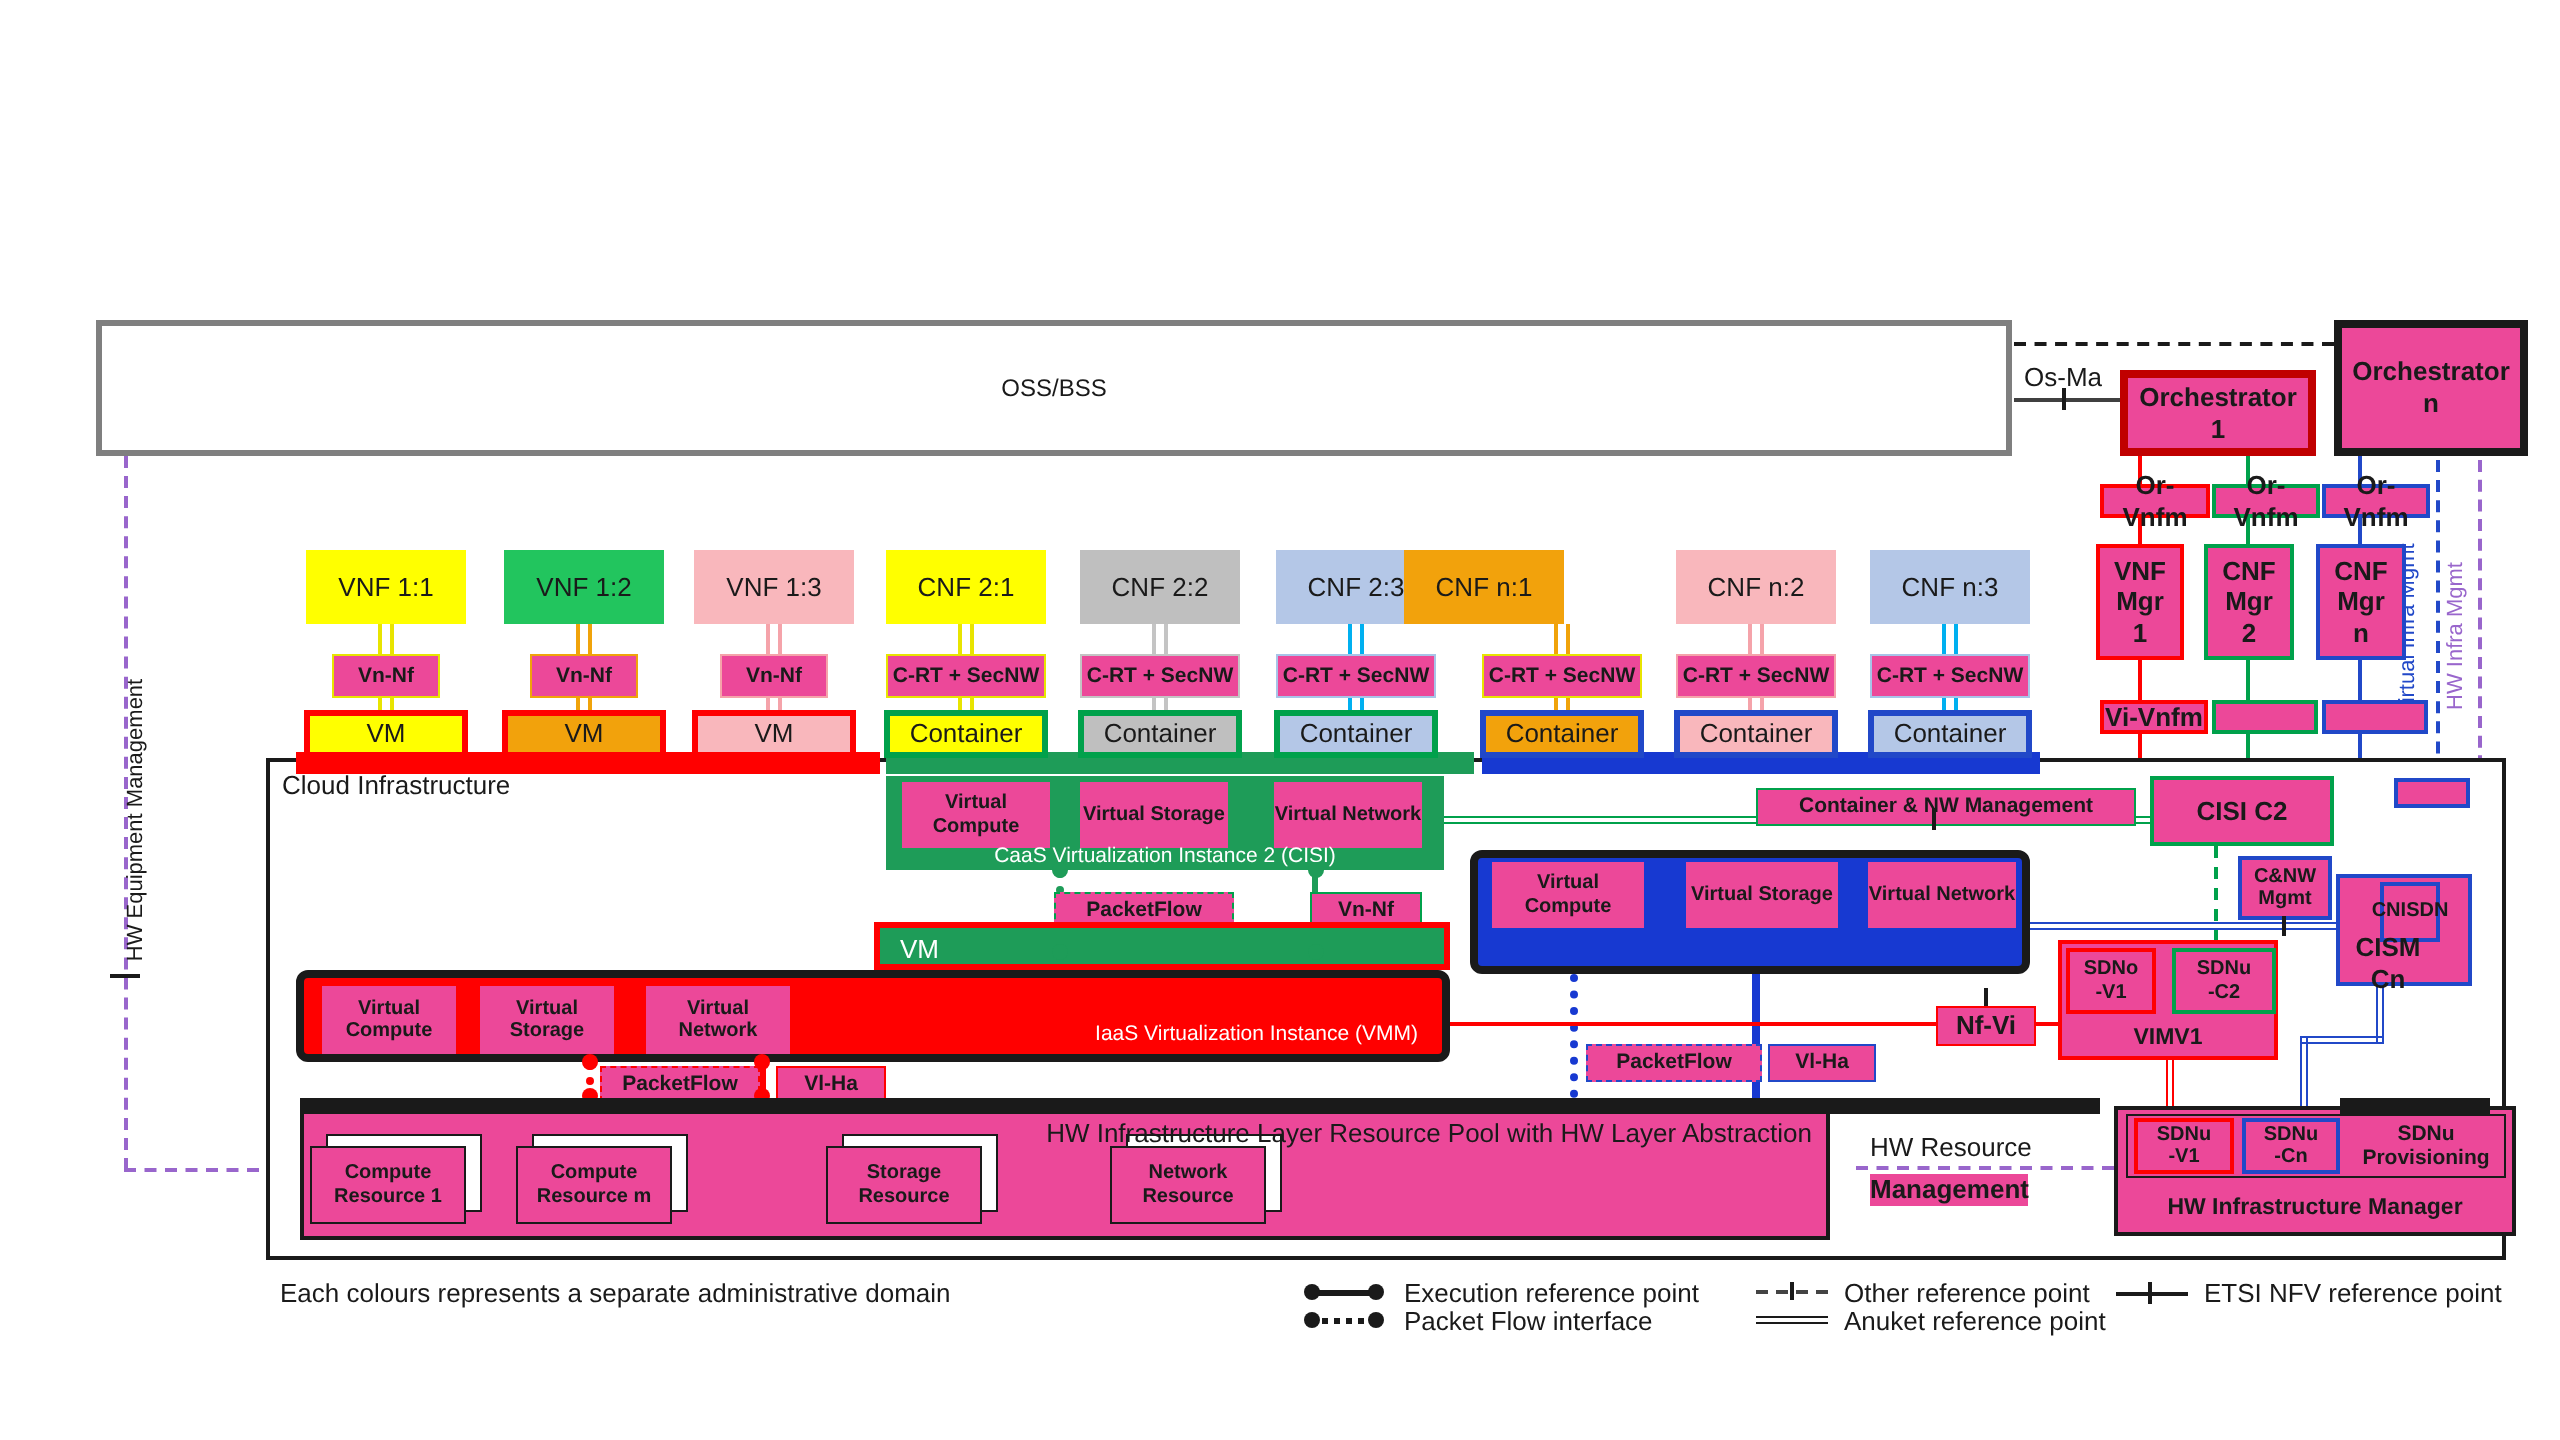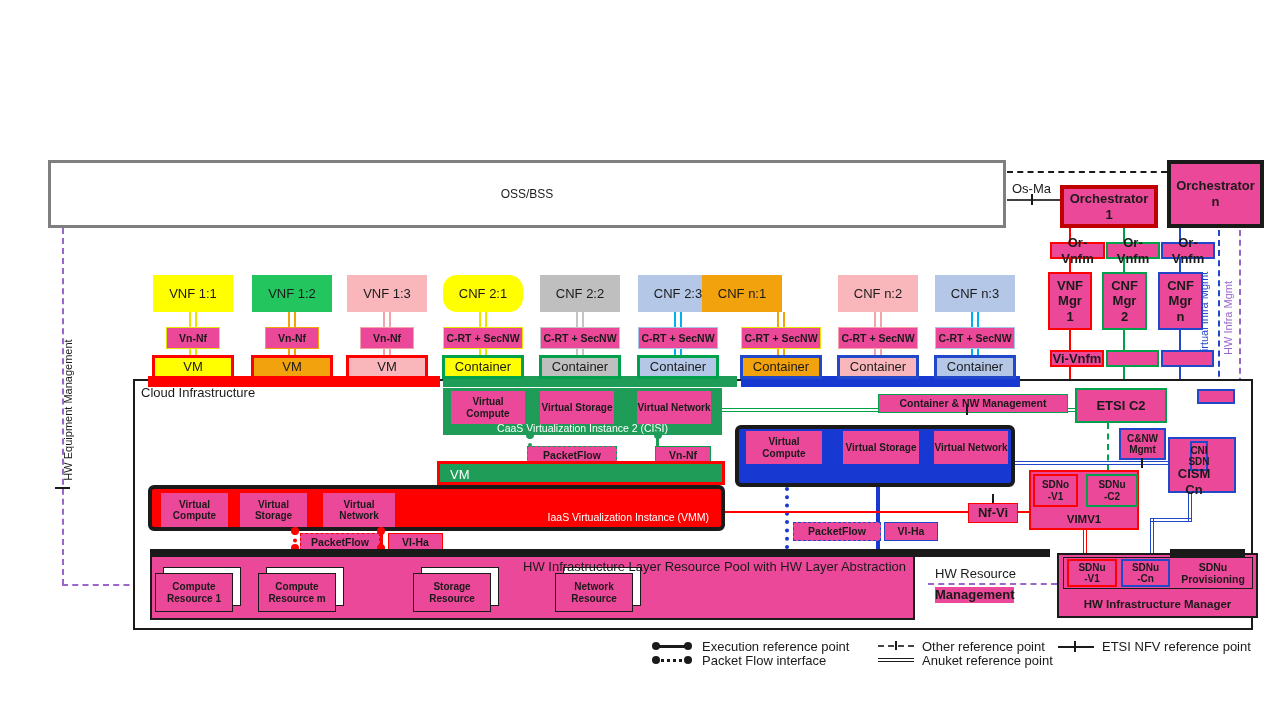--- a/index.html
+++ b/index.html
@@ -112,21 +112,21 @@
       <div class="abs ctr fs11 z2" style="left:347px;top:275px;width:80px;height:37px;background:#F9B7BC;">
       <span>VNF 1:3</span>
       </div>
     <div class="abs z1" style="left:383px;top:312px;width:8px;height:43px;border-left:2.5px solid #F5A3AA;border-right:2.5px solid #F5A3AA;"></div>
     <div class="abs ctr fs105 z2 whitebg" style="left:360px;top:327px;width:54px;height:22px;border:1.5px solid #F5A3AA;">
       <span>Vn-Nf</span>
       </div>
     <div class="abs ctr fs11 z2" style="left:346px;top:355px;width:82px;height:24px;background:#F9B7BC;border:3px solid #FF0000;">
       <span>VM</span>
       </div>
-      <div class="abs ctr fs11 z2" style="left:443px;top:275px;width:80px;height:37px;background:#FFFF00;border-radius:14px;">
+      <div class="abs ctr fs11 z2" style="left:443px;top:275px;width:80px;height:37px;background:#FFFF00;">
       <span>CNF 2:1</span>
       </div>
     <div class="abs z1" style="left:479px;top:312px;width:8px;height:43px;border-left:2.5px solid #E8E400;border-right:2.5px solid #E8E400;"></div>
     <div class="abs ctr fs105 z2 whitebg" style="left:443px;top:327px;width:80px;height:22px;border:1.5px solid #E8E400;">
       <span>C-RT + SecNW</span>
       </div>
     <div class="abs ctr fs11 z2" style="left:442px;top:355px;width:82px;height:24px;background:#FFFF00;border:3px solid #00A14B;">
       <span>Container</span>
       </div>
       <div class="abs ctr fs11 z2" style="left:540px;top:275px;width:80px;height:37px;background:#BFBFBF;">
@@ -270,32 +270,32 @@
   <div class="abs ctr fs11 z2 whitebg" style="left:968px;top:503px;width:50px;height:20px;border:1.5px solid var(--red,#FF0000);">
     <span>Nf-Vi</span>
     </div>
 
   <div class="abs z1" style="left:722px;top:408px;width:353px;border-top:4px double var(--green,#00A14B);"></div>
   <div class="tick" style="left:966px;top:404px;width:1.5px;height:11px;"></div>
   <div class="abs ctr fs105 z2 whitebg" style="left:878px;top:394px;width:190px;height:19px;border:1.5px solid var(--green,#00A14B);">
     <span>Container &amp; NW Management</span>
     </div>
   <div class="abs ctr fs11 z2 whitebg" style="left:1075px;top:388px;width:92px;height:35px;border:2px solid var(--green,#00A14B);">
-    <span>ETSI C2</span>
+    <span>CISI C2</span>
     </div>
   <div class="abs z1" style="left:1107px;top:423px;height:48px;border-left:2px dashed var(--green,#00A14B);"></div>
 
   <div class="abs z1" style="left:1015px;top:461px;width:153px;border-top:4px double var(--blue,#2148C8);"></div>
   <div class="tick" style="left:1141px;top:458px;width:1.5px;height:10px;"></div>
   <div class="abs ctr fs10 z2 whitebg" style="left:1119px;top:428px;width:47px;height:32px;border:2px solid var(--blue,#2148C8);flex-direction:column;">
     <span>C&amp;NW</span>
     <span>Mgmt</span>
     </div>
   <div class="abs z2 whitebg" style="left:1168px;top:437px;width:68px;height:56px;border:2px solid var(--blue,#2148C8);">
-    <div class="abs ctr fs10 whitebg" style="left:20px;top:2px;width:18px;height:30px;border:2px solid var(--blue,#2148C8);flex-direction:column;">
+    <div class="abs ctr fs10 whitebg" style="left:20px;top:2px;width:30px;height:30px;border:2px solid var(--blue,#2148C8);flex-direction:row;">
       <span>CNI</span>
       <span>SDN</span>
       </div>
     <div class="abs ctr fs11" style="left:0;top:35px;width:48px;height:16px;">CISM Cn</div>
   </div>
   <div class="abs z2 whitebg" style="left:1197px;top:389px;width:38px;height:15px;border:2px solid var(--blue,#2148C8);"></div>
 
   <div class="abs z2 whitebg" style="left:1029px;top:470px;width:110px;height:60px;border:2px solid var(--red,#FF0000);">
     <div class="abs ctr fs10 whitebg" style="left:2px;top:2px;width:45px;height:33px;border:2px solid var(--red,#FF0000);flex-direction:column;">
       <span>SDNo</span>
@@ -351,20 +351,21 @@
       <span>-Cn</span>
       </div>
     <div class="abs ctr fs105" style="left:113px;top:4px;width:82px;height:28px;flex-direction:column;">
       <span>SDNu</span>
       <span>Provisioning</span>
       </div>
     <div class="abs ctr" style="left:0;top:40px;width:197px;height:18px;font-size:11.5px;">HW Infrastructure Manager</div>
   </div>
   <div class="abs z4" style="left:1170px;top:549px;width:75px;height:8px;background:#1a1a1a;"></div>
 
+  <div class="abs fs11" style="left:140px;top:639px;">Each colours represents a separate administrative domain</div>
 
   <div class="abs" style="left:656px;top:645px;width:32px;height:3px;background:#1a1a1a;"></div>
   <div class="dot" style="left:652px;top:642px;background:#1a1a1a;"></div>
   <div class="dot" style="left:684px;top:642px;background:#1a1a1a;"></div>
   <div class="abs fs11" style="left:702px;top:639px;">Execution reference point</div>
 
   <div class="abs" style="left:656px;top:659px;width:32px;border-top:3px dotted #1a1a1a;"></div>
   <div class="dot" style="left:652px;top:656px;background:#1a1a1a;"></div>
   <div class="dot" style="left:684px;top:656px;background:#1a1a1a;"></div>
   <div class="abs fs11" style="left:702px;top:653px;">Packet Flow interface</div>

